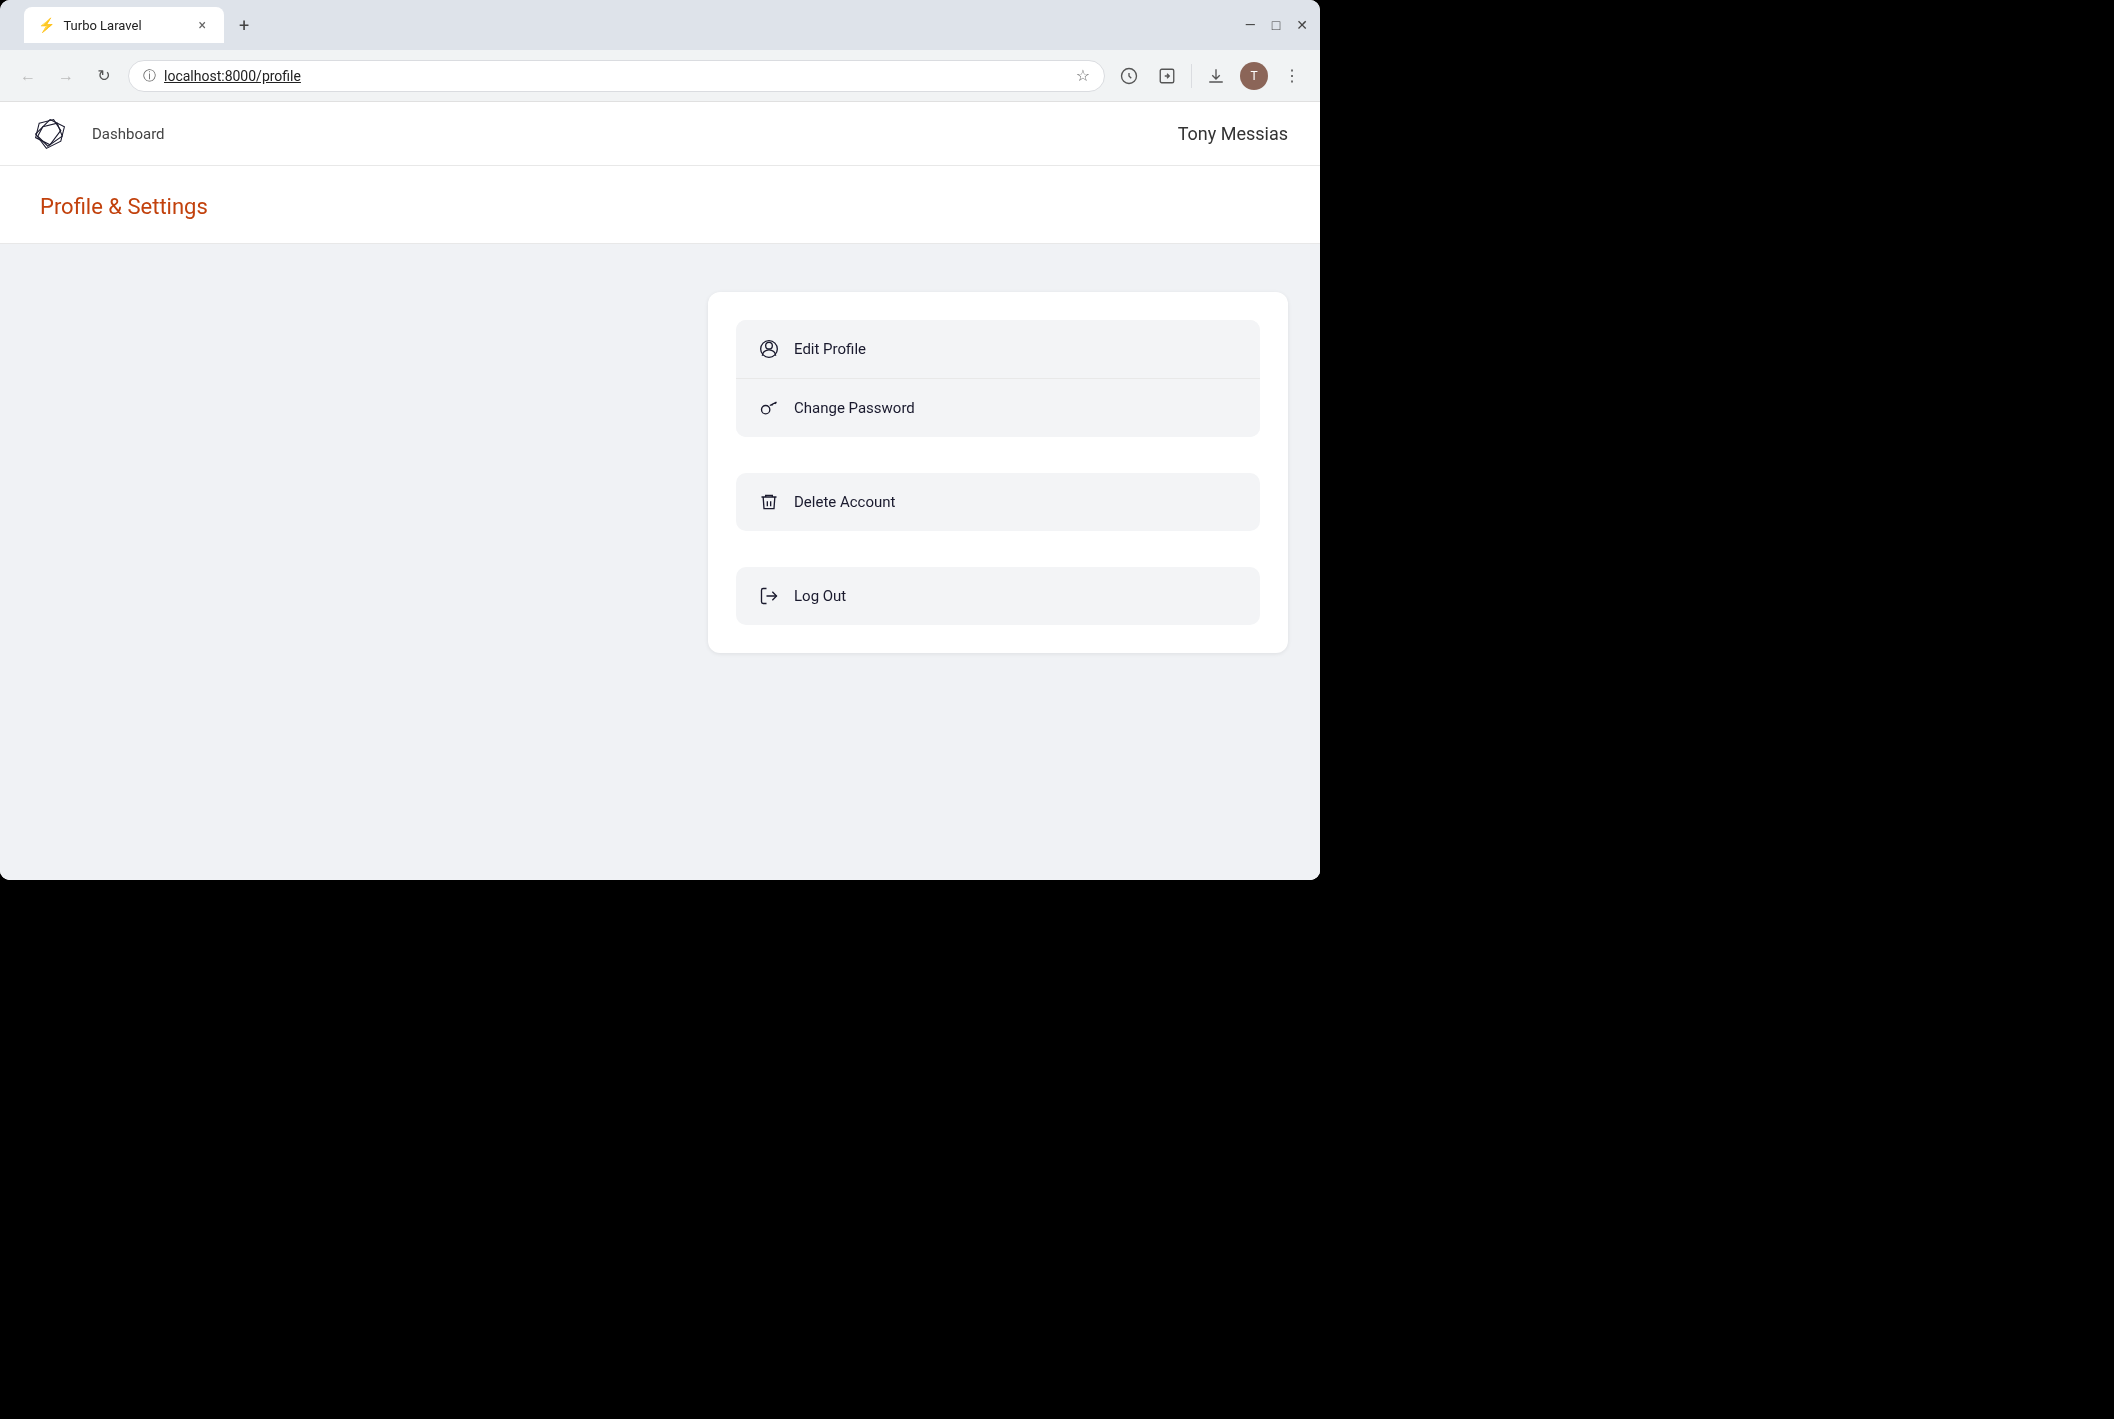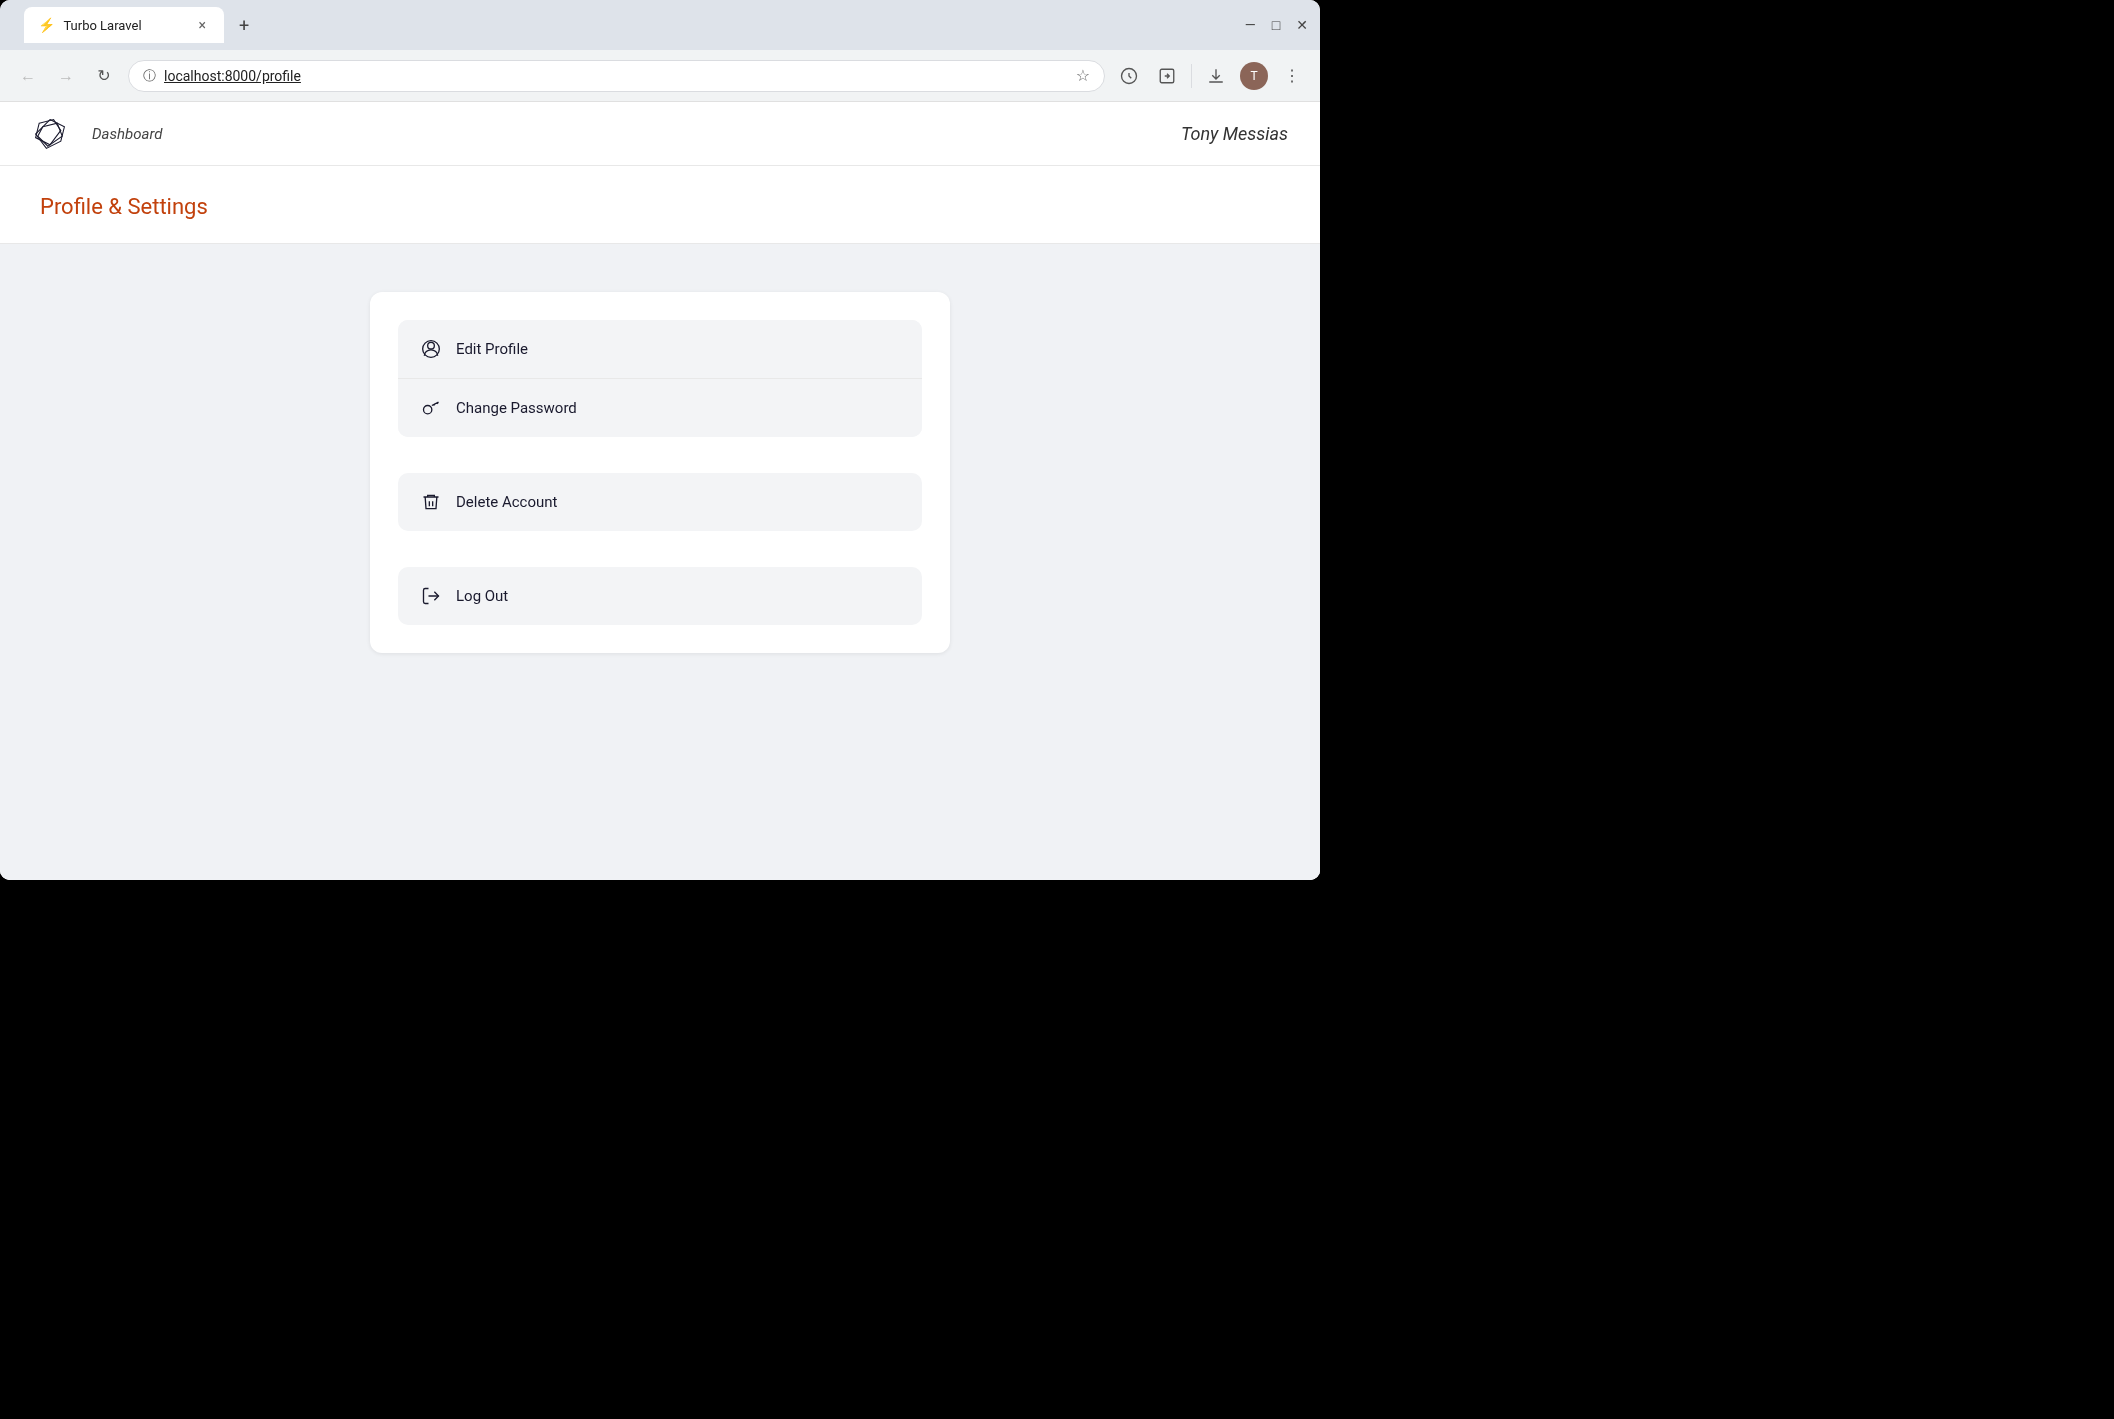--- a/index.html
+++ b/index.html
@@ -203,21 +203,20 @@
     }
 
     
     .app-nav {
       height: 64px;
       display: flex;
       align-items: center;
       padding: 0 32px;
       border-bottom: 1px solid #e8e8e8;
       flex-shrink: 0;
-      font-style: italic;
     }
 
     .nav-logo {
       display: flex;
       align-items: center;
       gap: 12px;
     }
 
     .logo-icon {
       width: 36px;
@@ -259,21 +258,21 @@
 
     .page-title {
       font-size: 22px;
       font-weight: 400;
       color: #c2410c;
     }
 
     .page-body {
       padding: 48px 32px;
       display: flex;
-      justify-content: center;
+      justify-content: flex-end;
     }
 
     .settings-card {
       background: #fff;
       border-radius: 12px;
       padding: 28px;
       width: 580px;
       box-shadow: 0 1px 4px rgba(0,0,0,0.08);
       display: flex;
       flex-direction: column;

